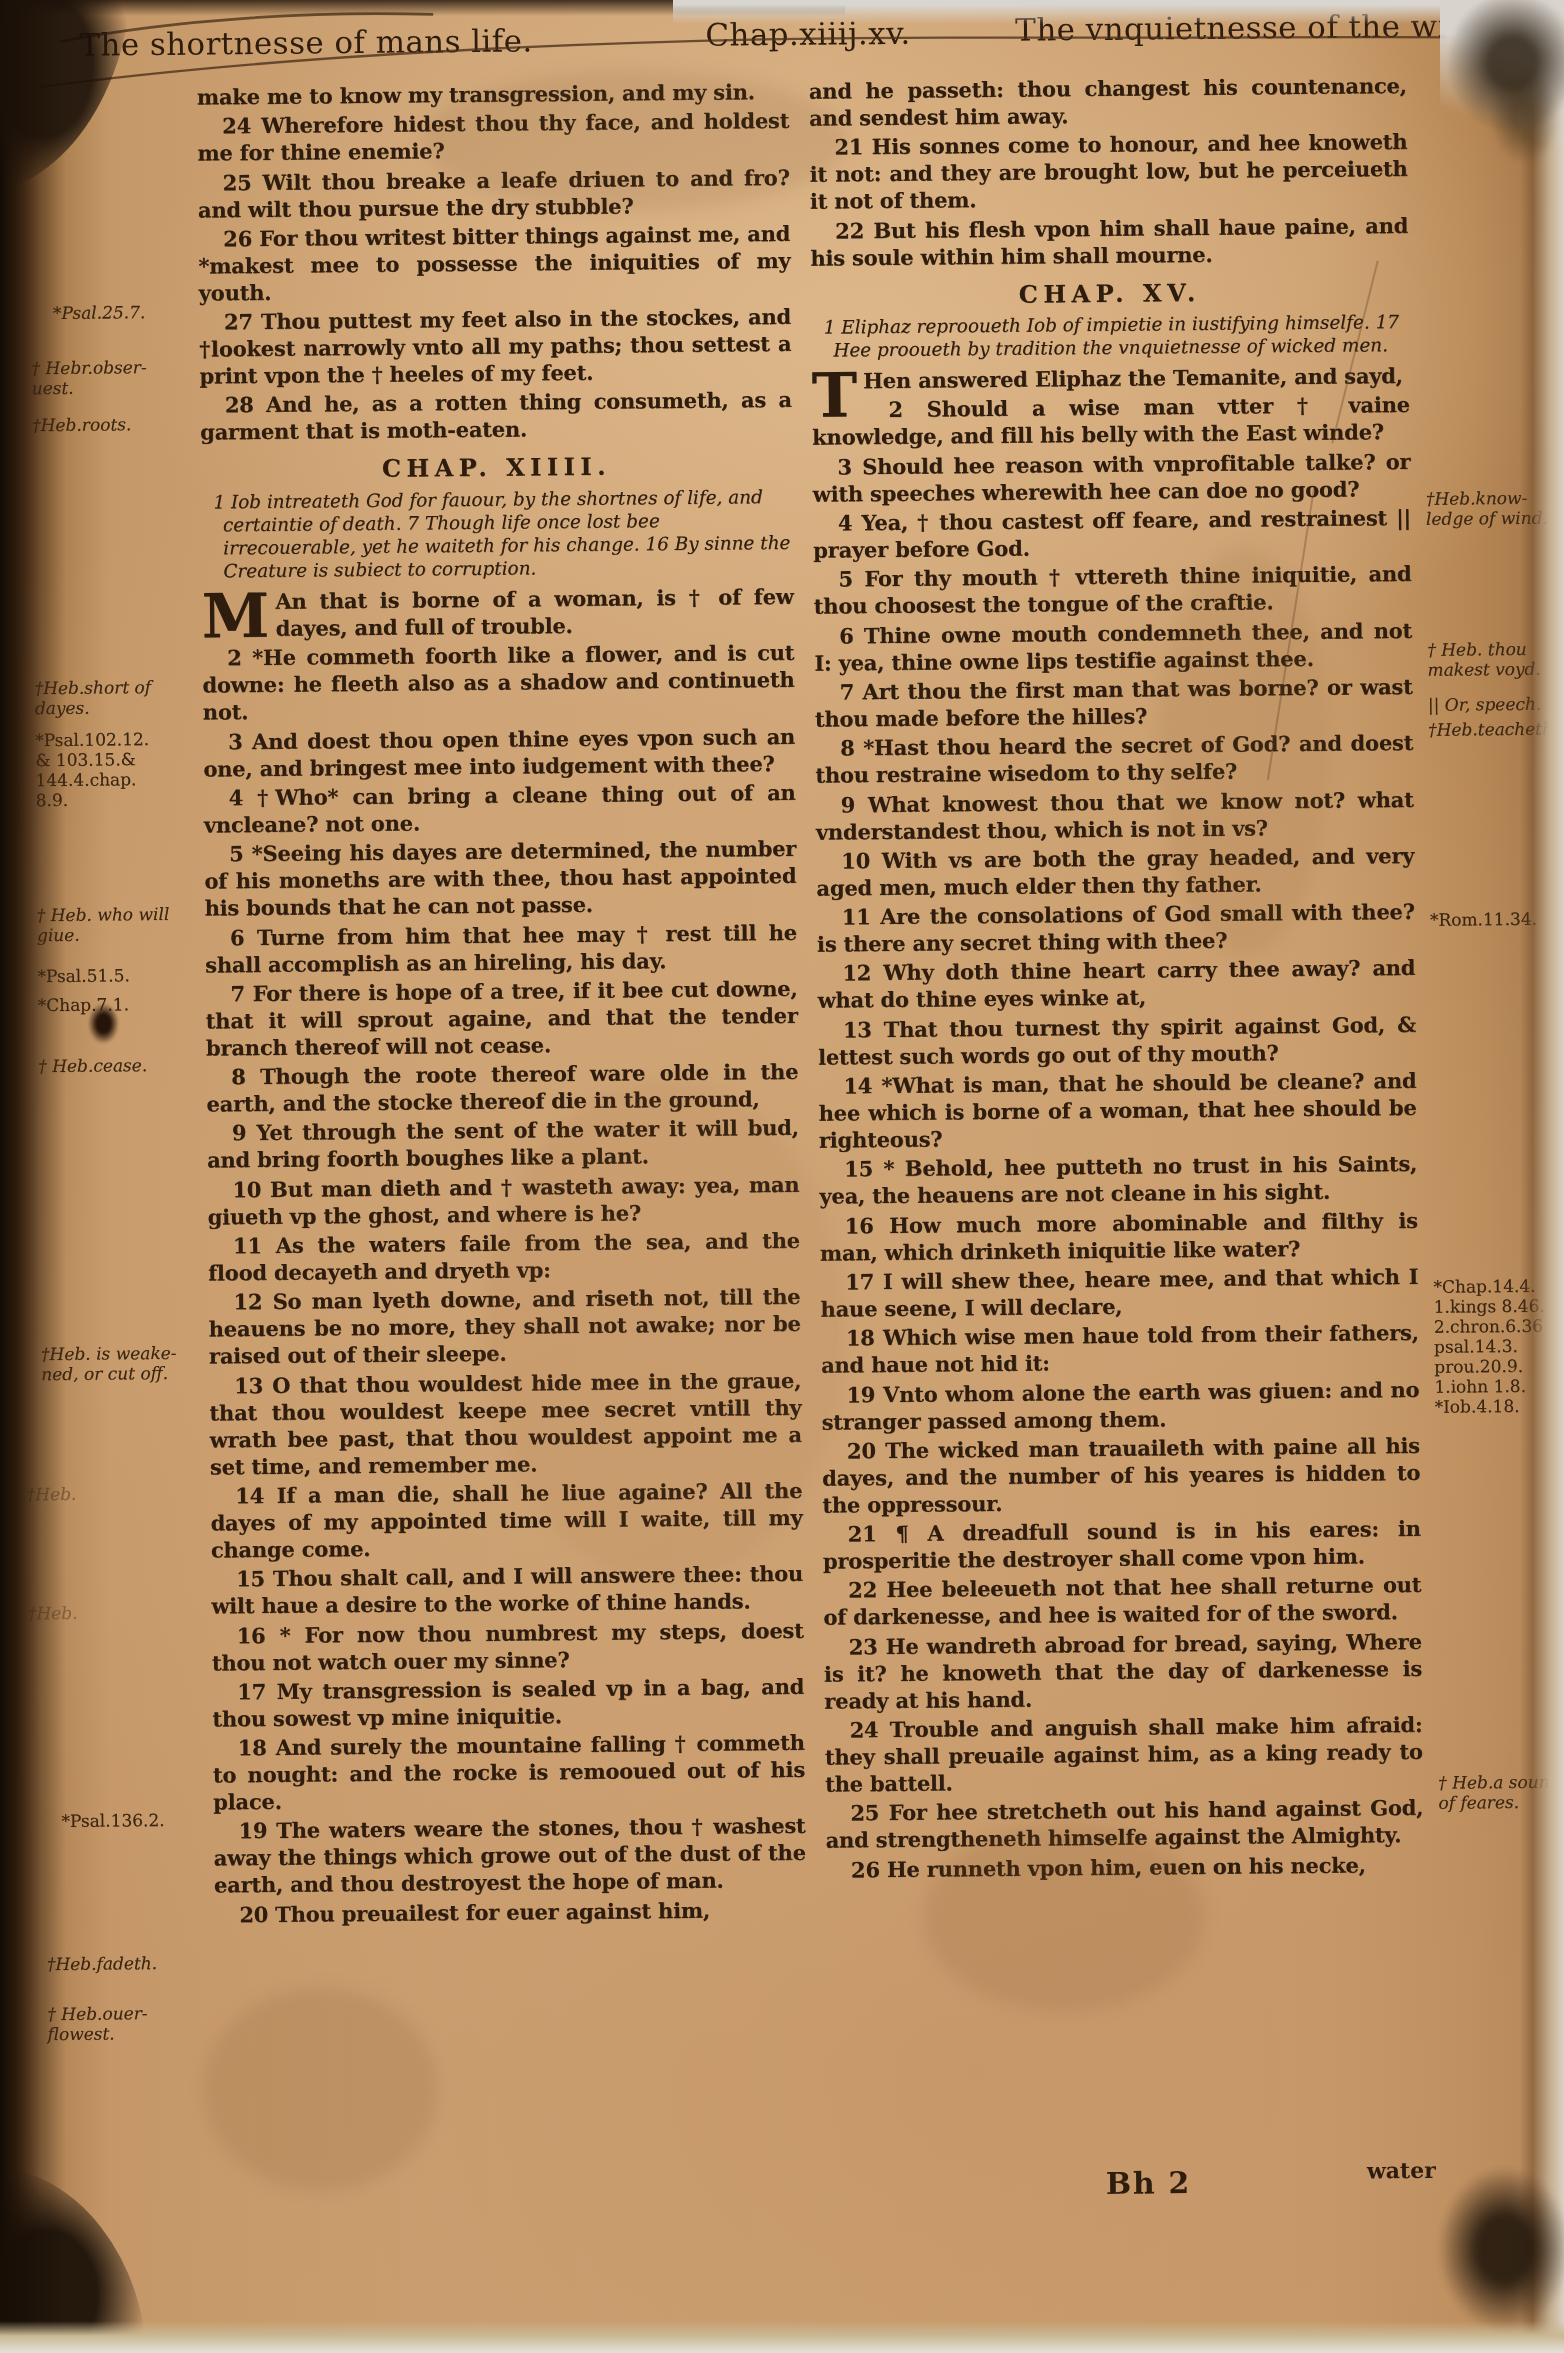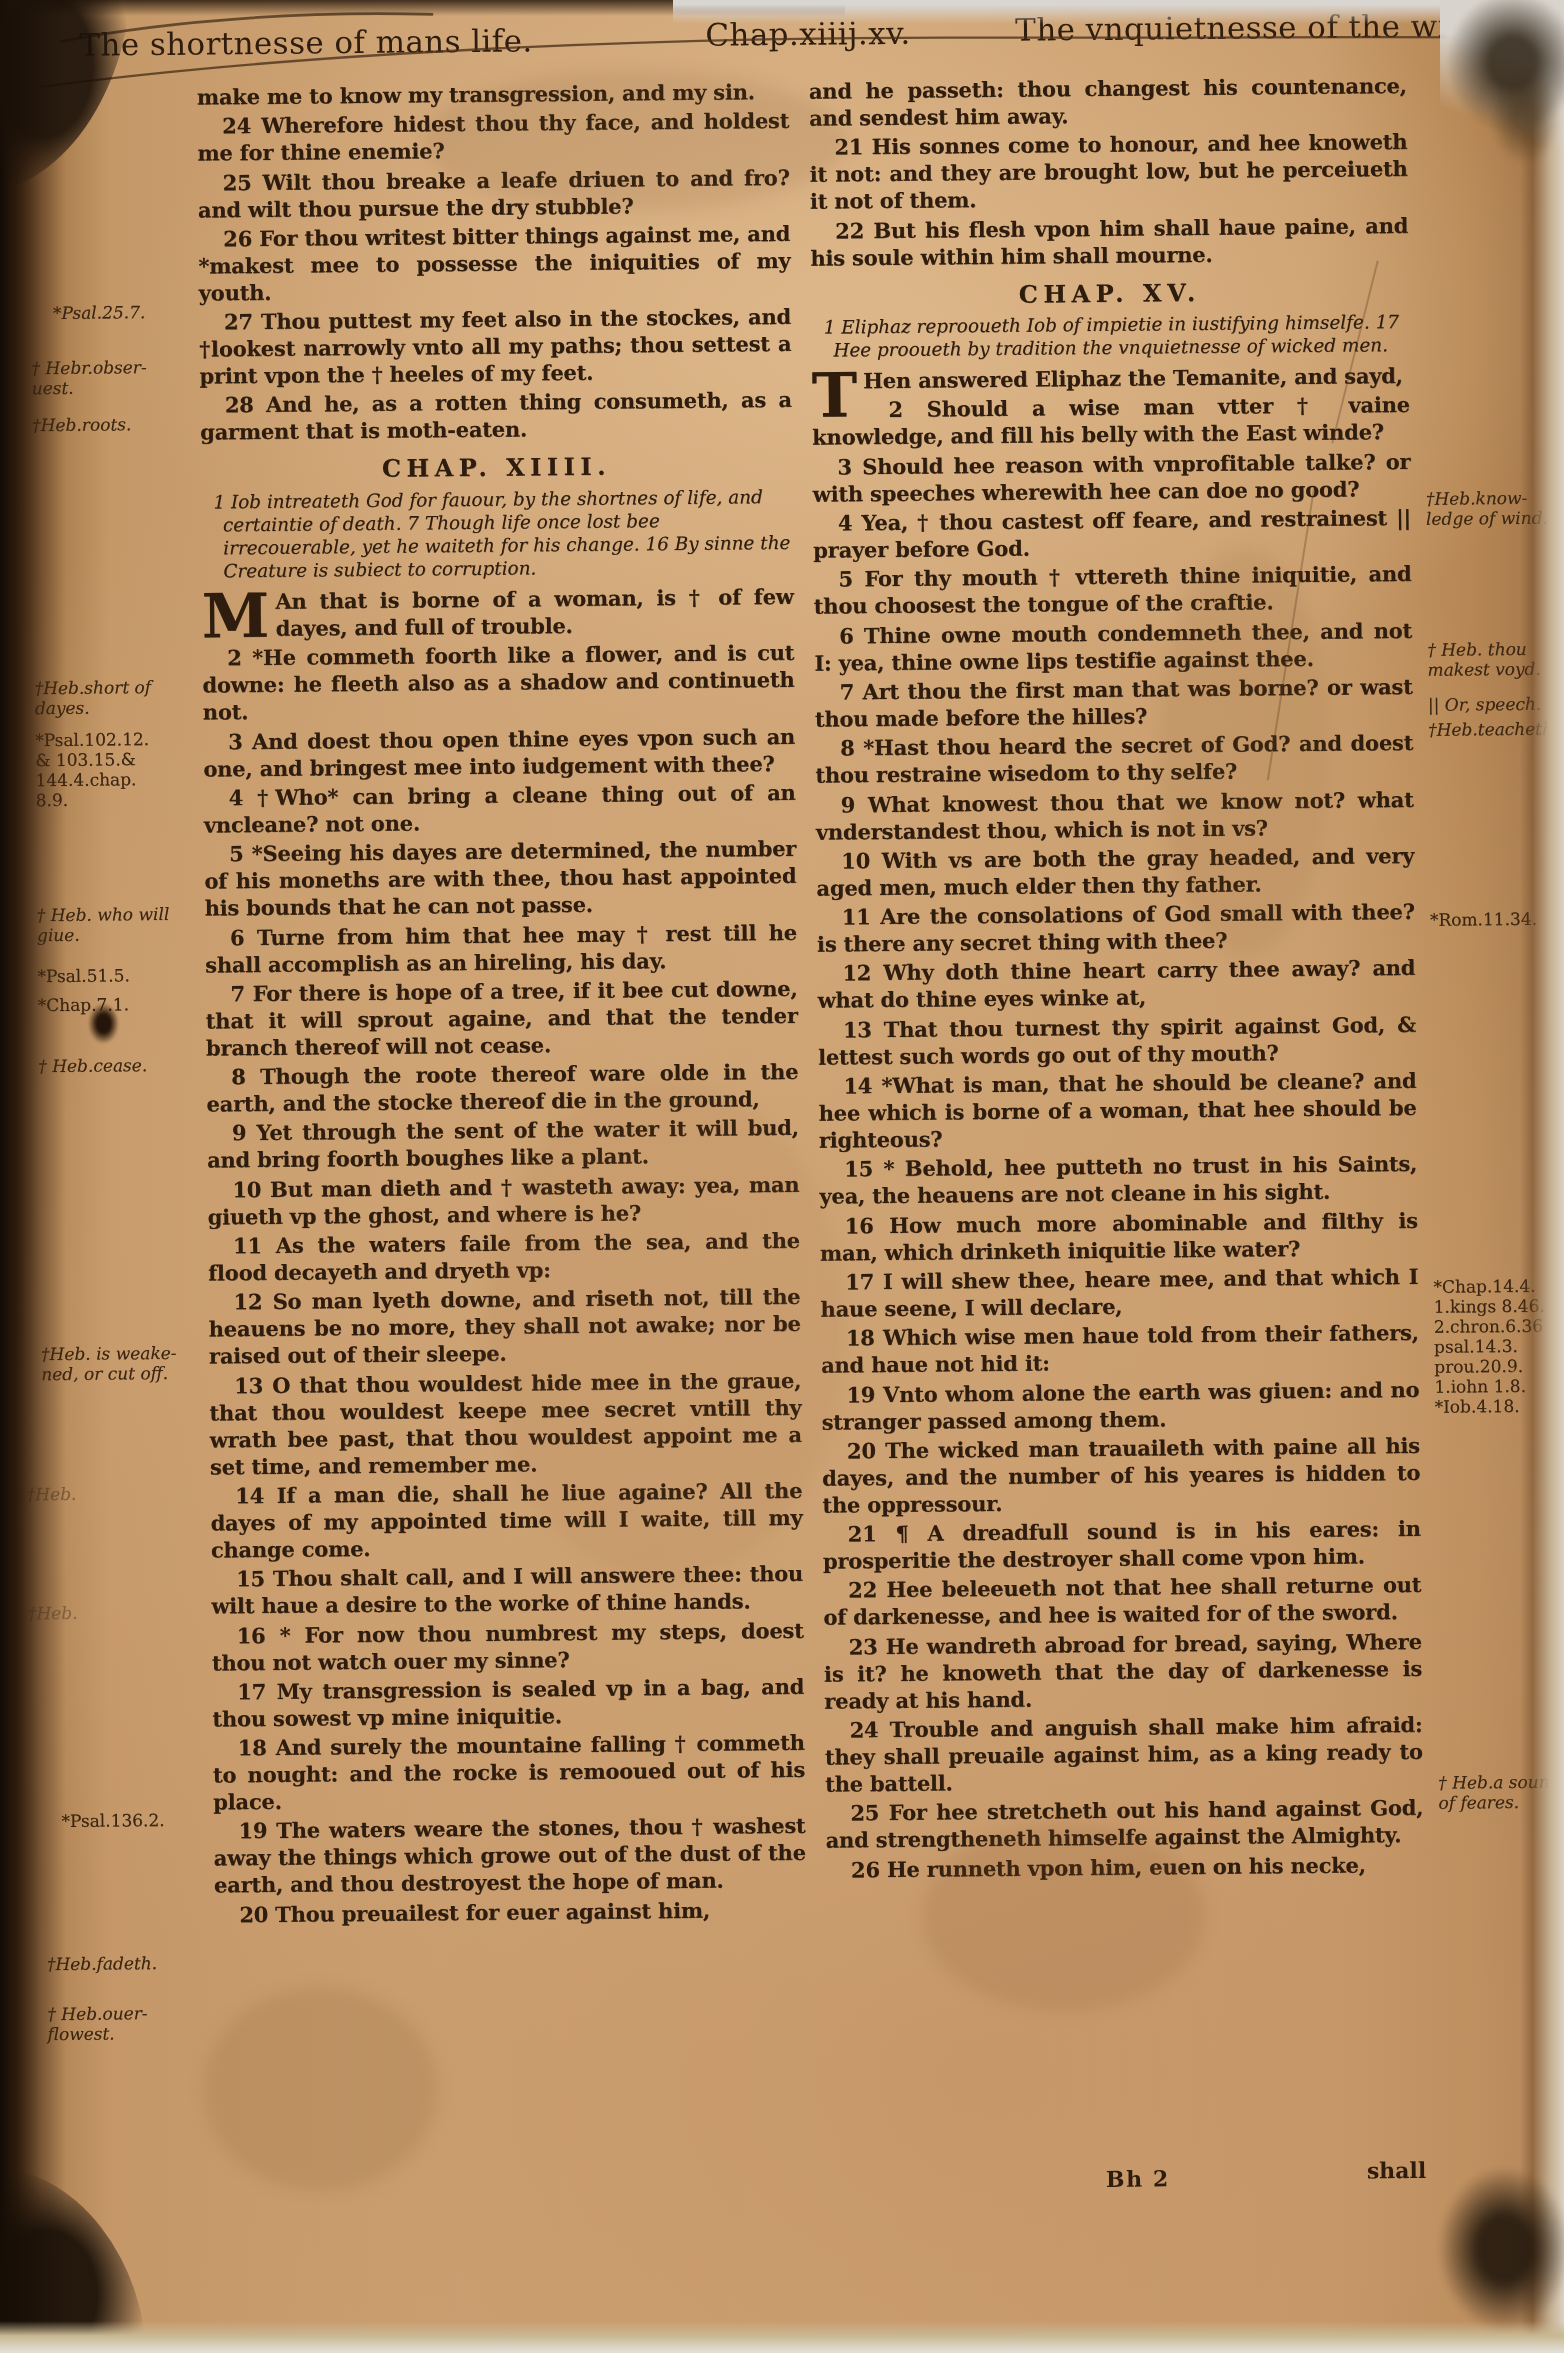--- a/index.html
+++ b/index.html
@@ -88,21 +88,21 @@
   #left-notes .note:nth-child(14){top:1947px;}
   #left-notes .note:nth-child(15){top:1997px;}
   #right-notes .note:nth-child(1){top:495px;}
   #right-notes .note:nth-child(2){top:646px;}
   #right-notes .note:nth-child(3){top:701px;}
   #right-notes .note:nth-child(4){top:726px;}
   #right-notes .note:nth-child(5){top:916px;font-style:normal;}
   #right-notes .note:nth-child(6){top:1283px;font-style:normal;}
   #right-notes .note:nth-child(7){top:1779px;}
   
-  .sig{position:absolute;left:1094px;top:2169px;font-size:22px;font-weight:700;letter-spacing:1.6px;}
+  .sig{position:absolute;left:1094px;top:2169px;font-size:30px;font-weight:700;letter-spacing:1.6px;}
   .catch{position:absolute;left:1355px;top:2163px;font-size:22px;font-weight:700;}
 </style>
 </head>
 <body>
 
 <div class="scan">
 
   <div class="sheet">
 
     <div class="header">
@@ -217,21 +217,21 @@
 2.chron.6.36
 psal.14.3.
 prou.20.9.
 1.iohn 1.8.
 *Iob.4.18.</div>
         <div class="note">† Heb.a sound
 of feares.</div>
       </div>
 
     <span class="sig">Bh 2</span>
-    <span class="catch">shall</span>
+    <span class="catch">water</span>
   </div>
 
   <div class="top-edge"></div>
   <div class="top-edge-right"></div>
   <div class="gutter-left"></div>
   <div class="corner-tl"></div>
   <div class="corner-bl"></div>
   <div class="edge-right"></div>
   <div class="corner-tr"></div>
   <div class="edge-bottom"></div>

